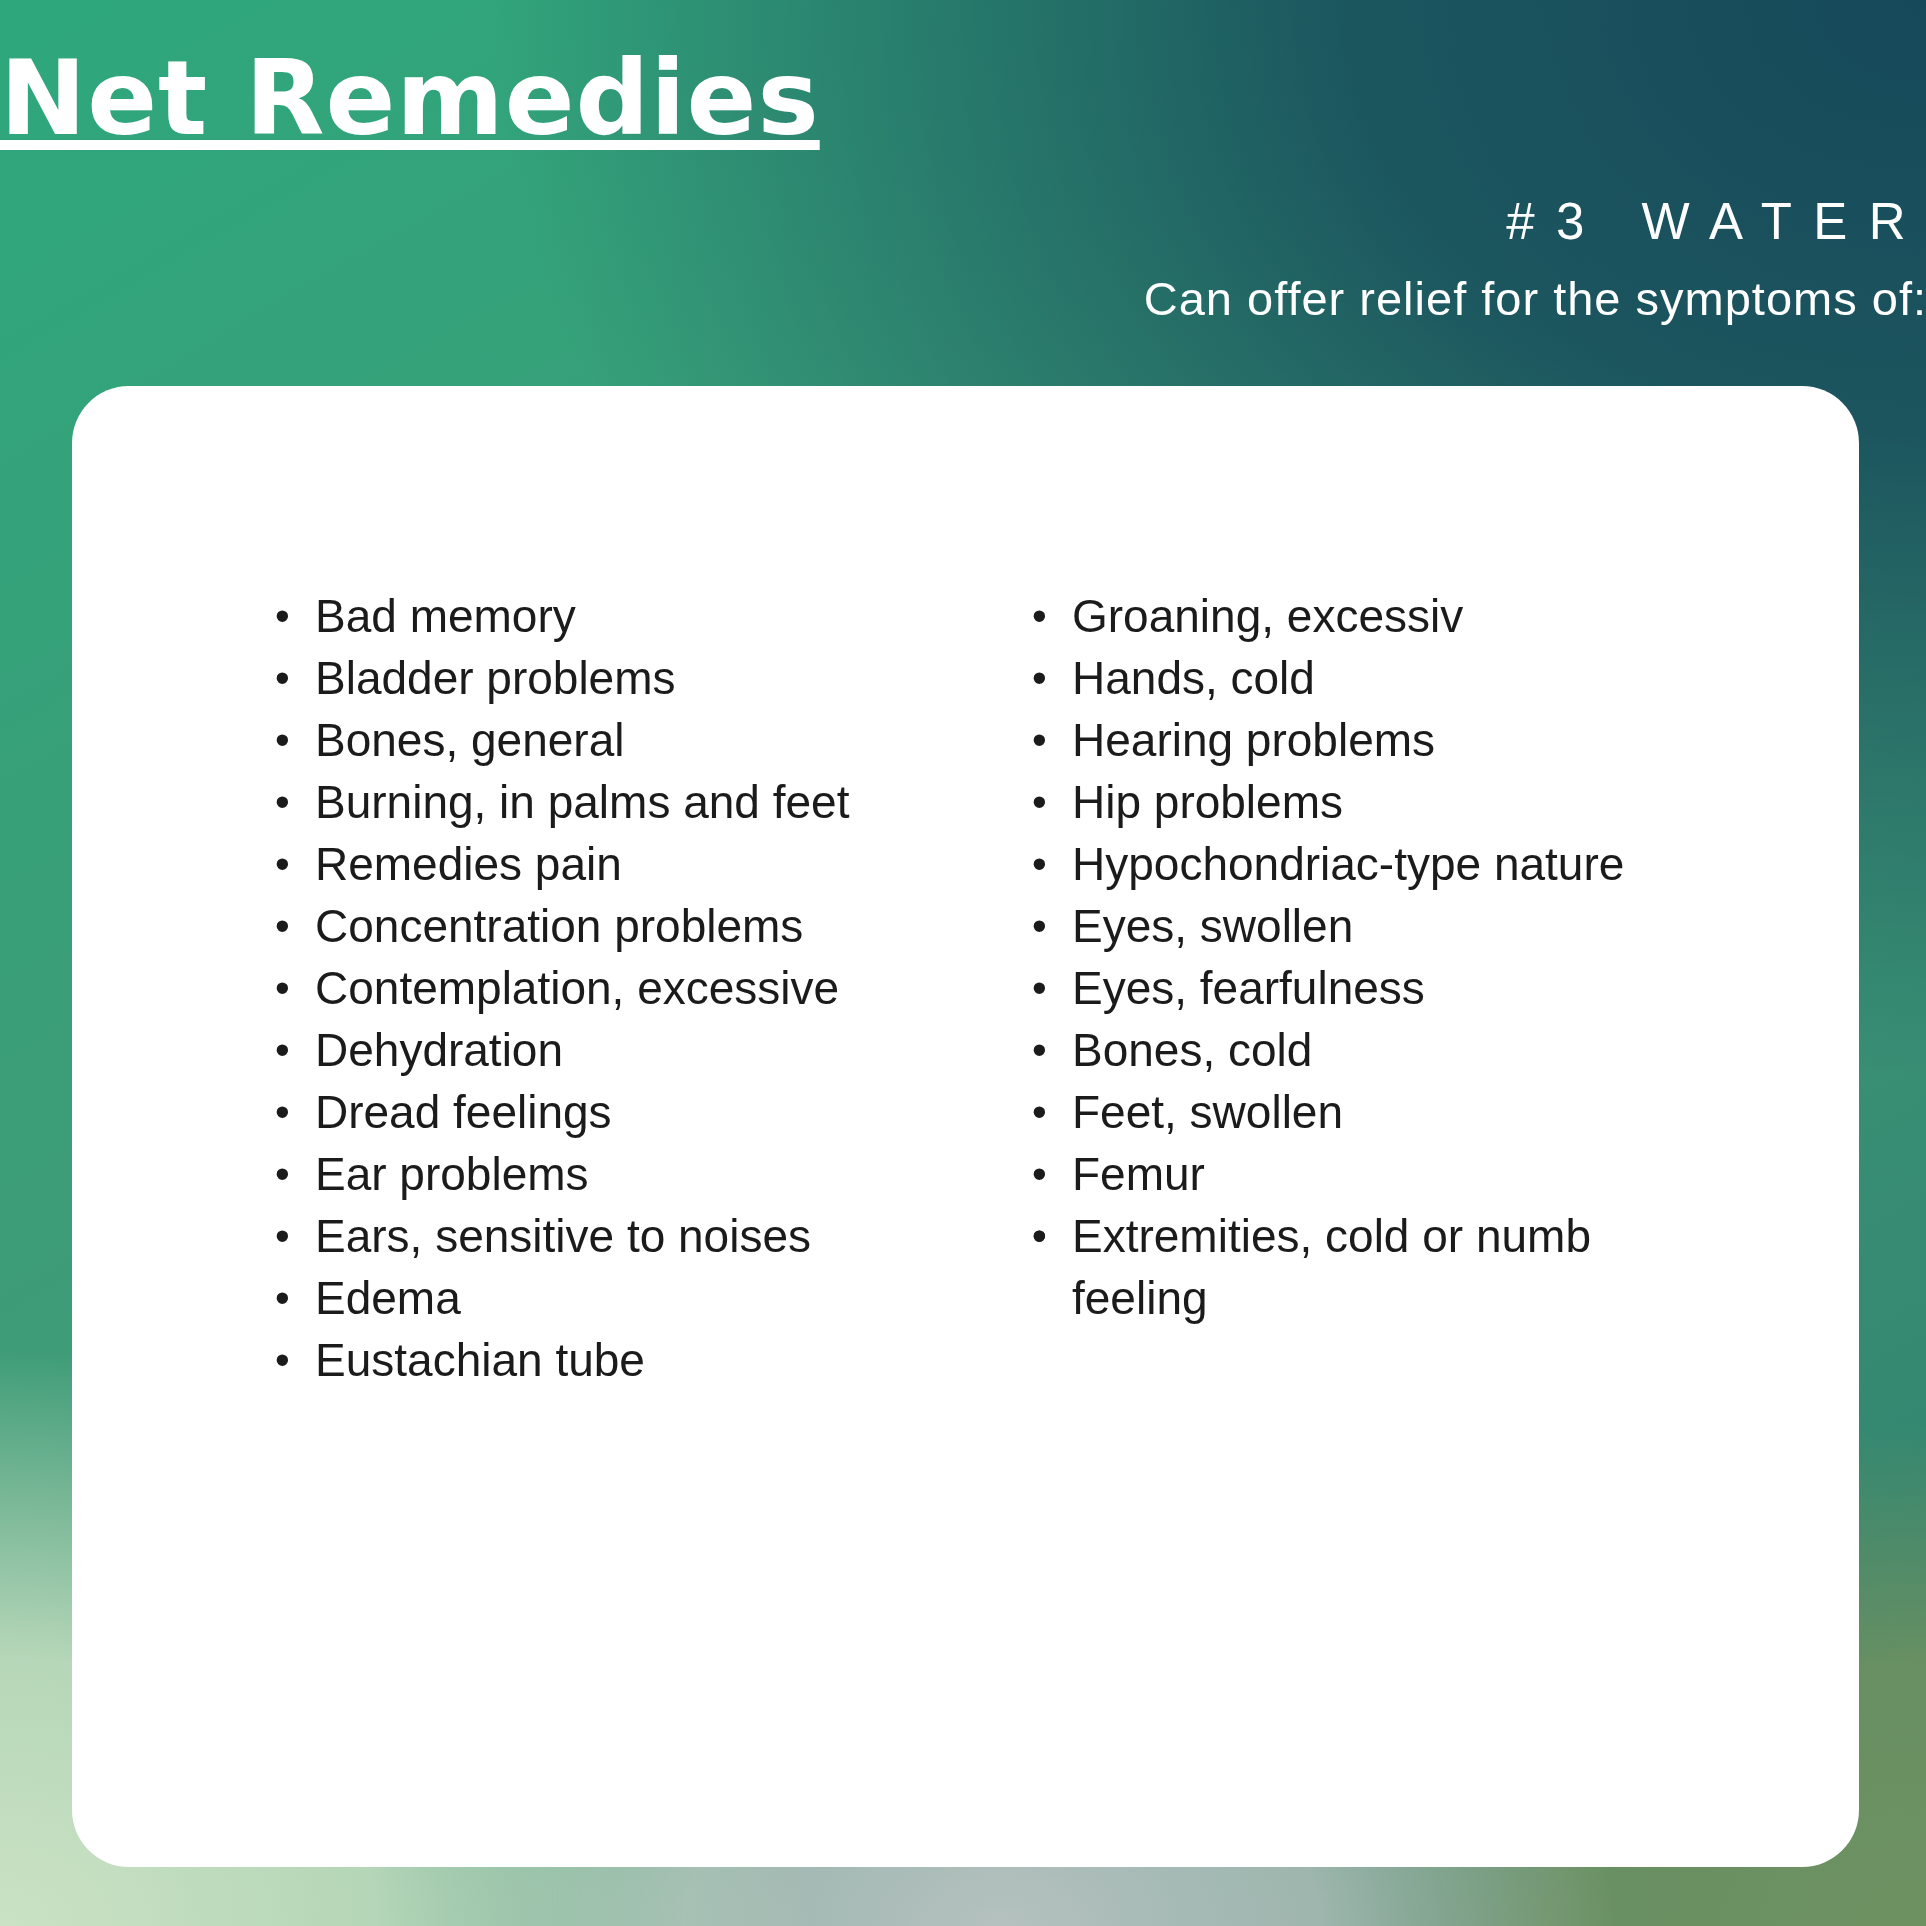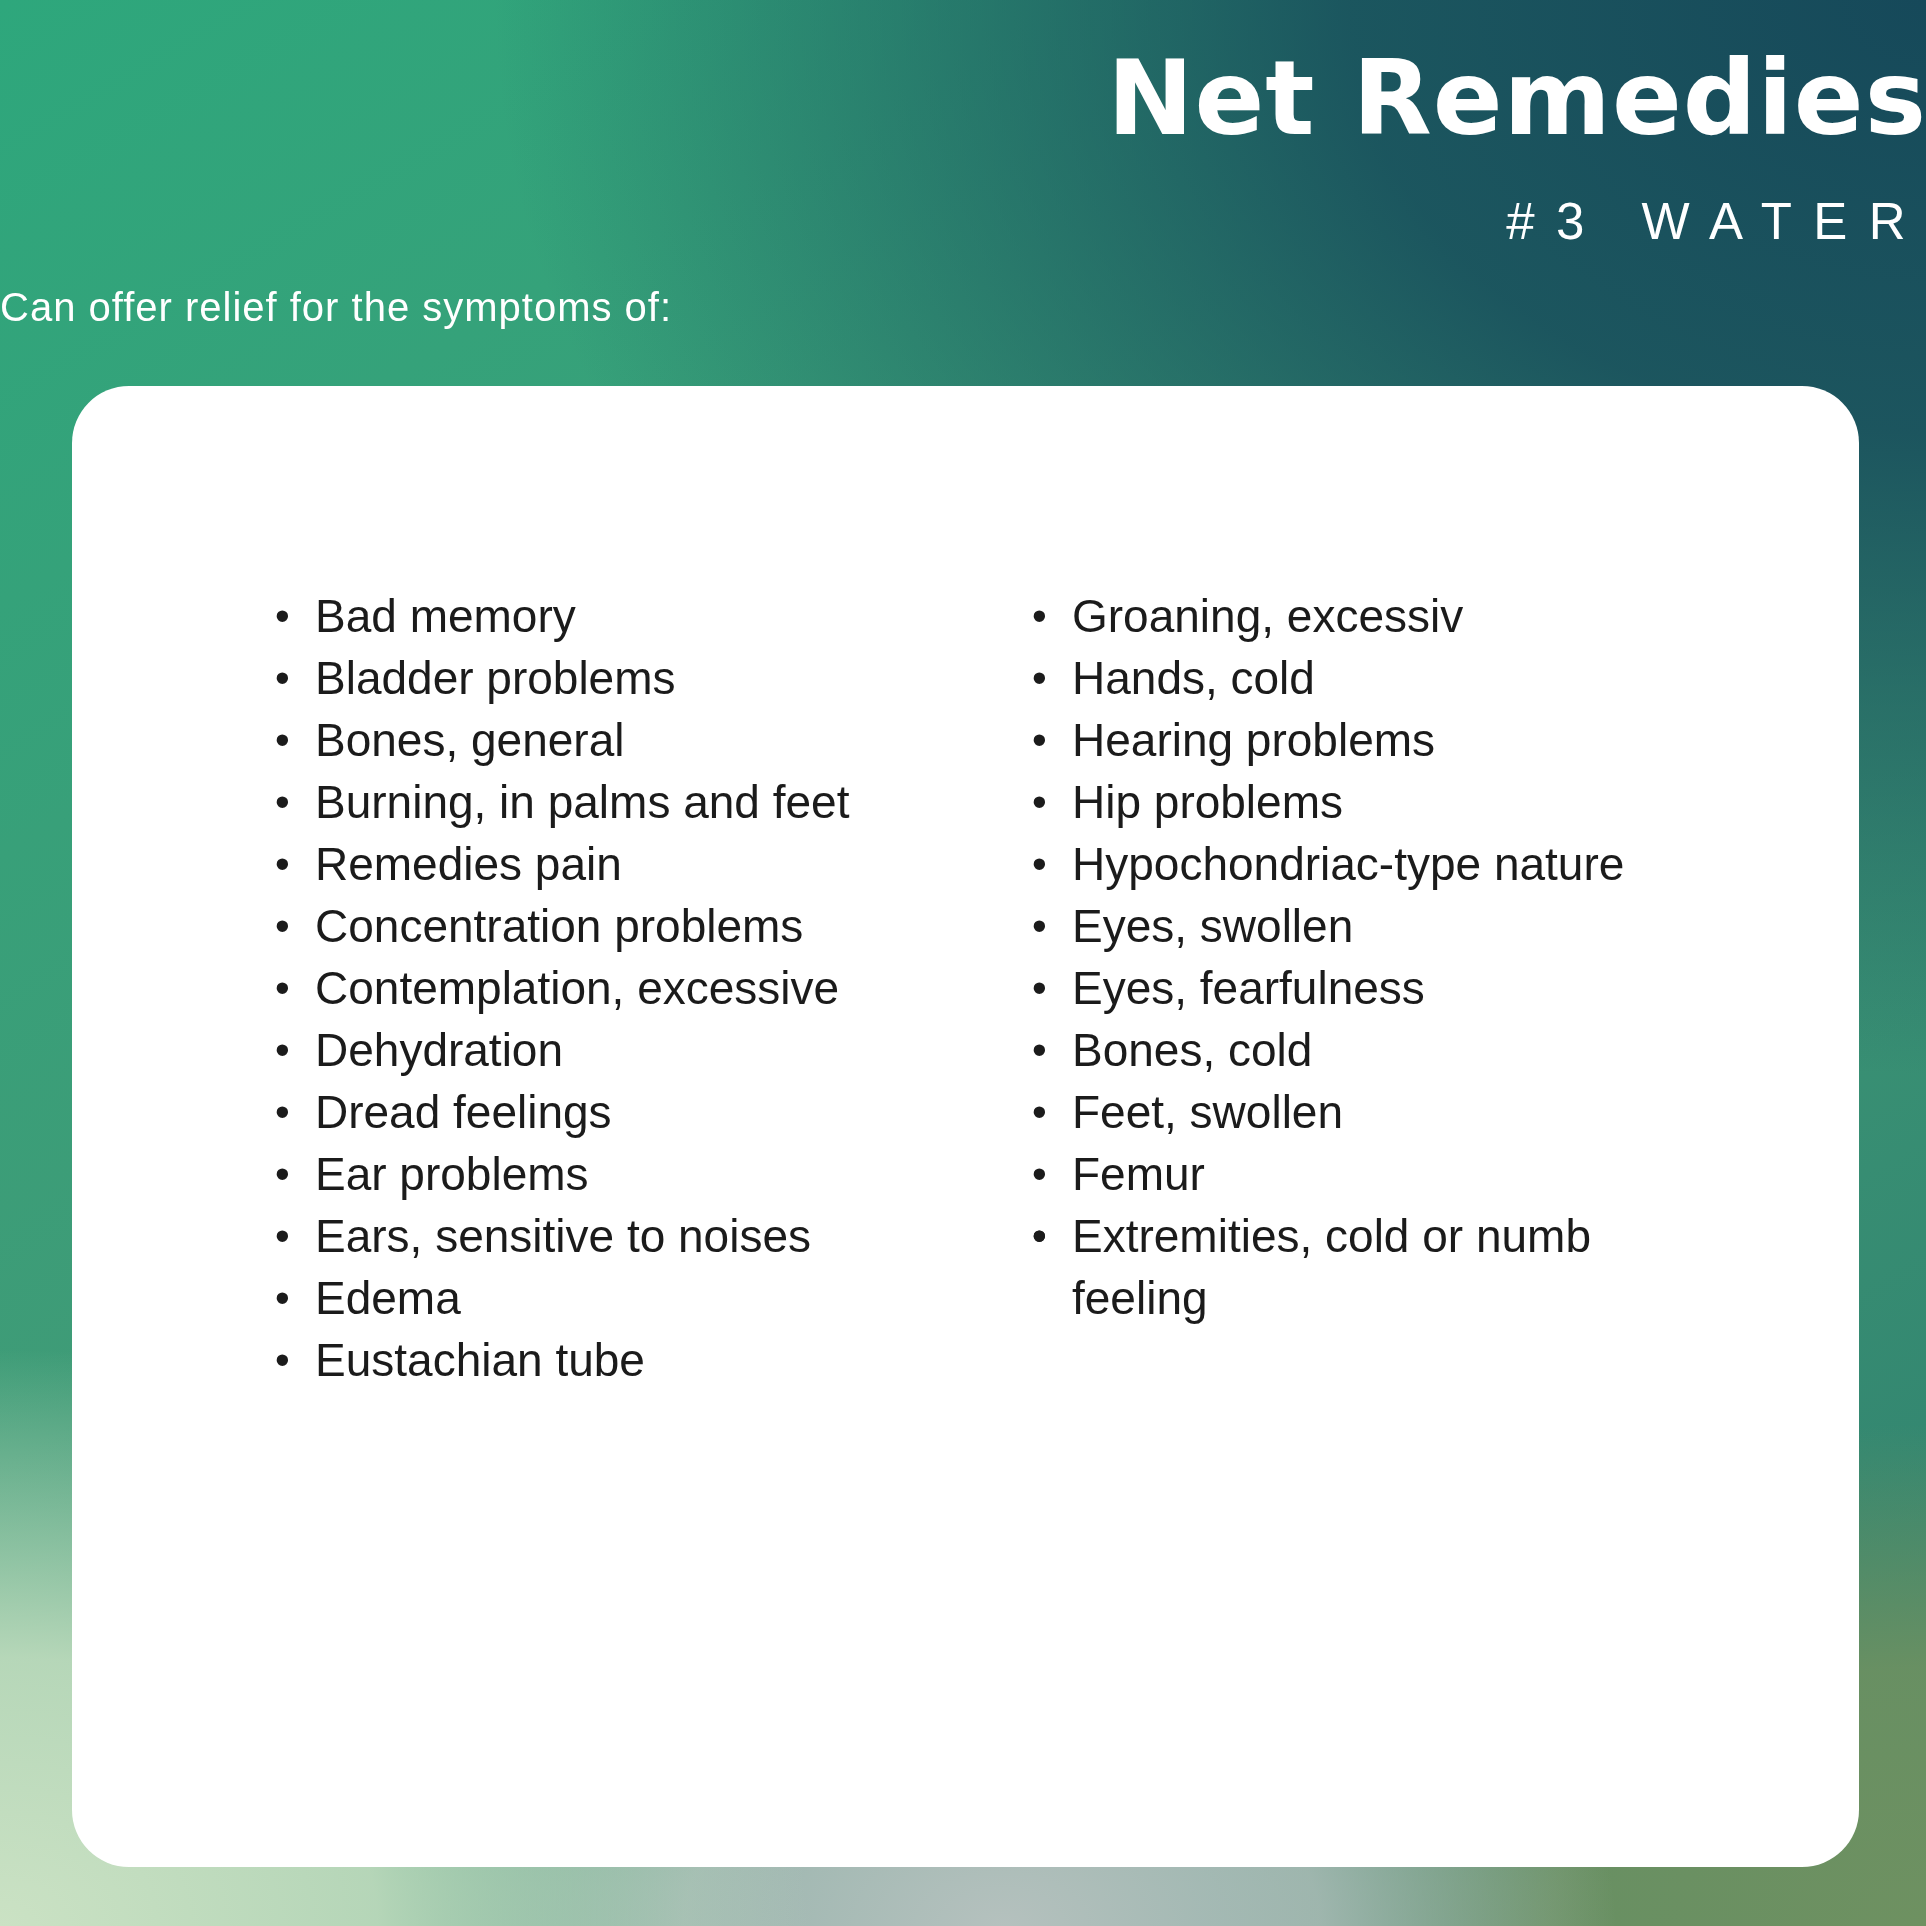--- a/index.html
+++ b/index.html
@@ -16,48 +16,49 @@
       radial-gradient(70% 50% at 0% 100%, #cbe2c4 0%, rgba(203,226,196,0.85) 28%, rgba(203,226,196,0) 60%),
       radial-gradient(55% 35% at 52% 100%, #b5c1be 0%, rgba(181,193,190,0.8) 30%, rgba(181,193,190,0) 58%),
       radial-gradient(65% 45% at 100% 100%, #6e9161 0%, rgba(110,145,97,0.9) 30%, rgba(110,145,97,0) 58%),
       linear-gradient(150deg, #2ea77c 0%, #3f9b77 48%, #2f7f6e 100%);
   }
   .page-title {
     position: absolute;
     top: 44px;
     left: 0;
     width: 100%;
-    text-align: right;
+    text-align: left;
     font-family: "DejaVu Sans", sans-serif;
     font-weight: bold;
     font-size: 103px;
     line-height: 1.05;
     color: #ffffff;
     letter-spacing: 1px;
+    text-decoration: underline;
   }
   .page-subtitle {
     position: absolute;
     top: 194px;
     left: 0;
     width: 100%;
     text-align: right;
     font-size: 51px;
     line-height: 1.1;
     color: #ffffff;
     letter-spacing: 0.42em;
     text-indent: 0.42em; 
     font-weight: 400;
   }
   .page-tagline {
     position: absolute;
-    top: 285px;
+    top: 273px;
     left: 0;
     width: 100%;
-    text-align: left;
-    font-size: 40px;
+    text-align: right;
+    font-size: 47px;
     line-height: 1.1;
     color: #ffffff;
     font-weight: 400;
     letter-spacing: 1px;
   }
   .symptoms-card {
     position: absolute;
     left: 72px;
     top: 386px;
     width: 1787px;

